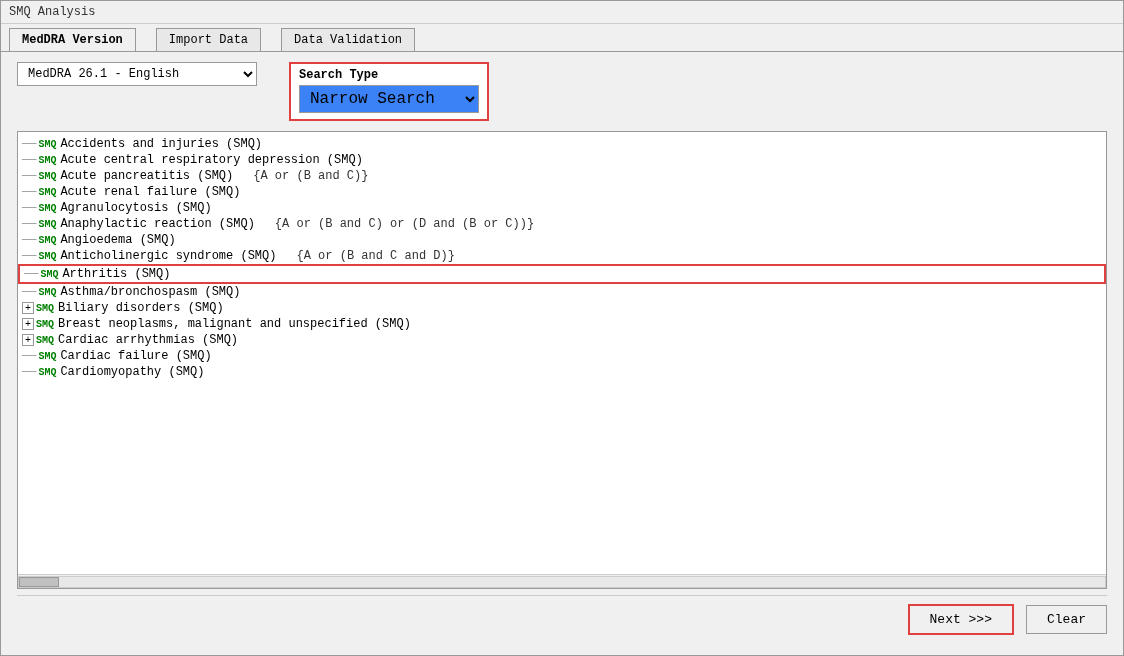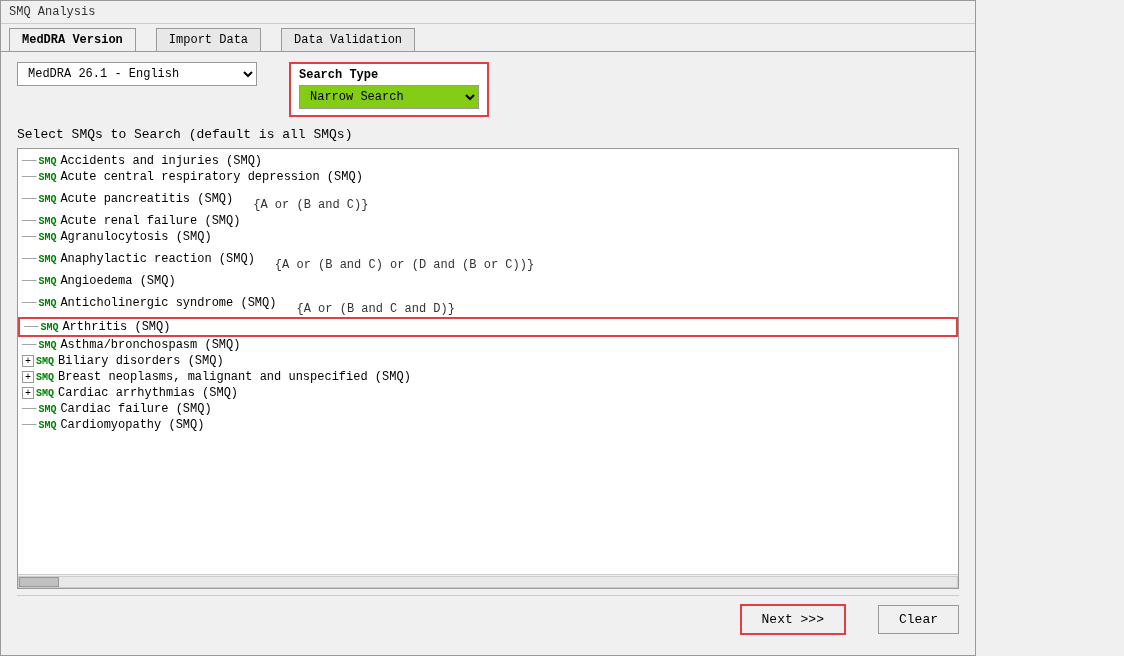--- a/index.html
+++ b/index.html
@@ -4,21 +4,21 @@
   <style>
     * { box-sizing: border-box; margin: 0; padding: 0; }
     body {
       font-family: 'Courier New', Courier, monospace;
       font-size: 13px;
       background: #f0f0f0;
       color: #000;
     }
 
     .window {
-      width: 976px;
+      width: 1124px;
       height: 656px;
       background: #f0f0f0;
       border: 1px solid #999;
       display: flex;
       flex-direction: column;
       overflow: hidden;
     }
 
     .title-bar {
       background: #f0f0f0;
@@ -99,22 +99,22 @@
     .search-type-group label {
       font-size: 12px;
       margin-bottom: 3px;
       font-weight: bold;
     }
 
     .search-type-select {
       border: 1px solid #999;
       padding: 3px 6px;
       font-family: 'Courier New', Courier, monospace;
-      font-size: 12px;
-      background: #84cc16;
+      font-size: 16px;
+      background: #3b82f6;
       width: 180px;
       cursor: pointer;
     }
 
     .info-box {
       flex: 1;
       background: #ffffd0;
       border: 1px solid #ccc;
       padding: 6px 10px;
       font-size: 12px;
@@ -198,21 +198,20 @@
 
     .smq-line {
       color: #999;
       margin-right: 2px;
     }
 
     .smq-algo {
       color: #333;
       margin-left: 20px;
       font-style: normal;
-      margin-top: 12px;
     }
 
     .bottom-bar {
       display: flex;
       justify-content: flex-end;
       align-items: center;
       gap: 12px;
       padding: 8px 0 10px 0;
       border-top: 1px solid #ccc;
       margin-top: 6px;
@@ -229,21 +228,20 @@
     }
 
     .btn-clear {
       padding: 6px 20px;
       background: #f0f0f0;
       border: 1px solid #999;
       font-family: 'Courier New', Courier, monospace;
       font-size: 13px;
       cursor: pointer;
       color: #000;
-      margin-left: 20px;
     }
 
     .scrollbar-h {
       height: 14px;
       background: #f0f0f0;
       border-top: 1px solid #ccc;
       display: flex;
       align-items: center;
     }
   </style>
@@ -282,21 +280,20 @@
         <label>Search Type</label>
         <select class="search-type-select">
           <option>Narrow Search</option>
           <option>Broad Search</option>
         </select>
       </div>
 
 
     </div>
 
-    <div class="smq-section-title">Select SMQs to Search (default is all SMQs)</div>
 
     <div class="smq-list-container">
       <div class="smq-list-scroll">
 
         <div class="smq-item">
           <span class="smq-line">——</span>
           <span class="smq-tag">SMQ</span>
           <span>Accidents and injuries (SMQ)</span>
         </div>
 

